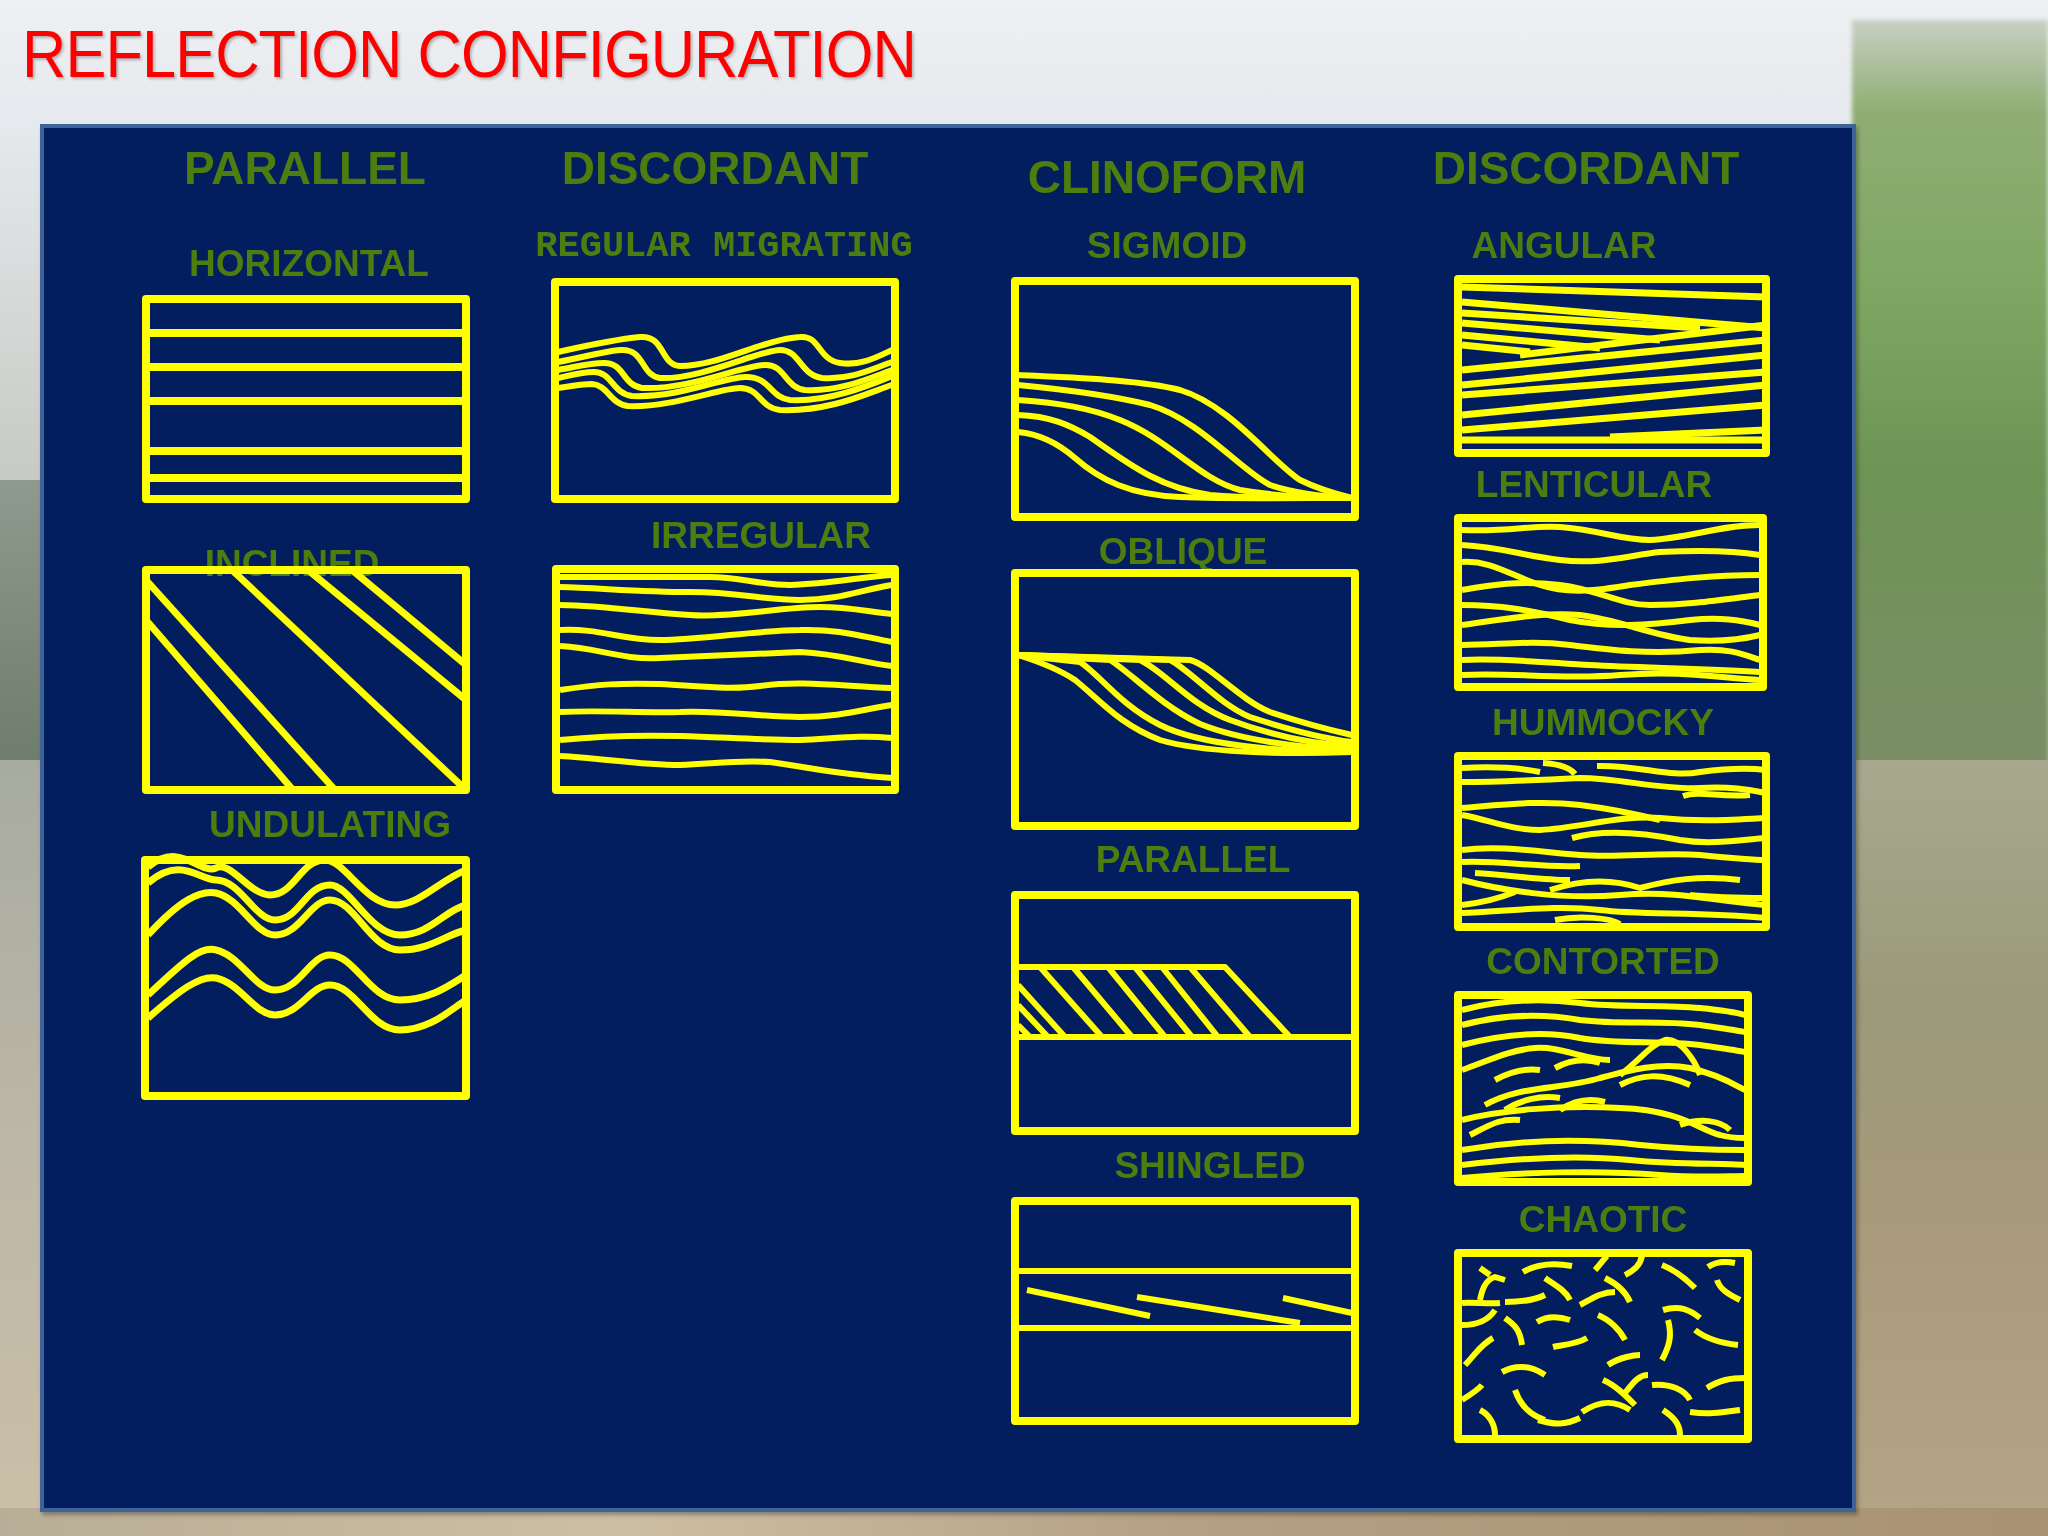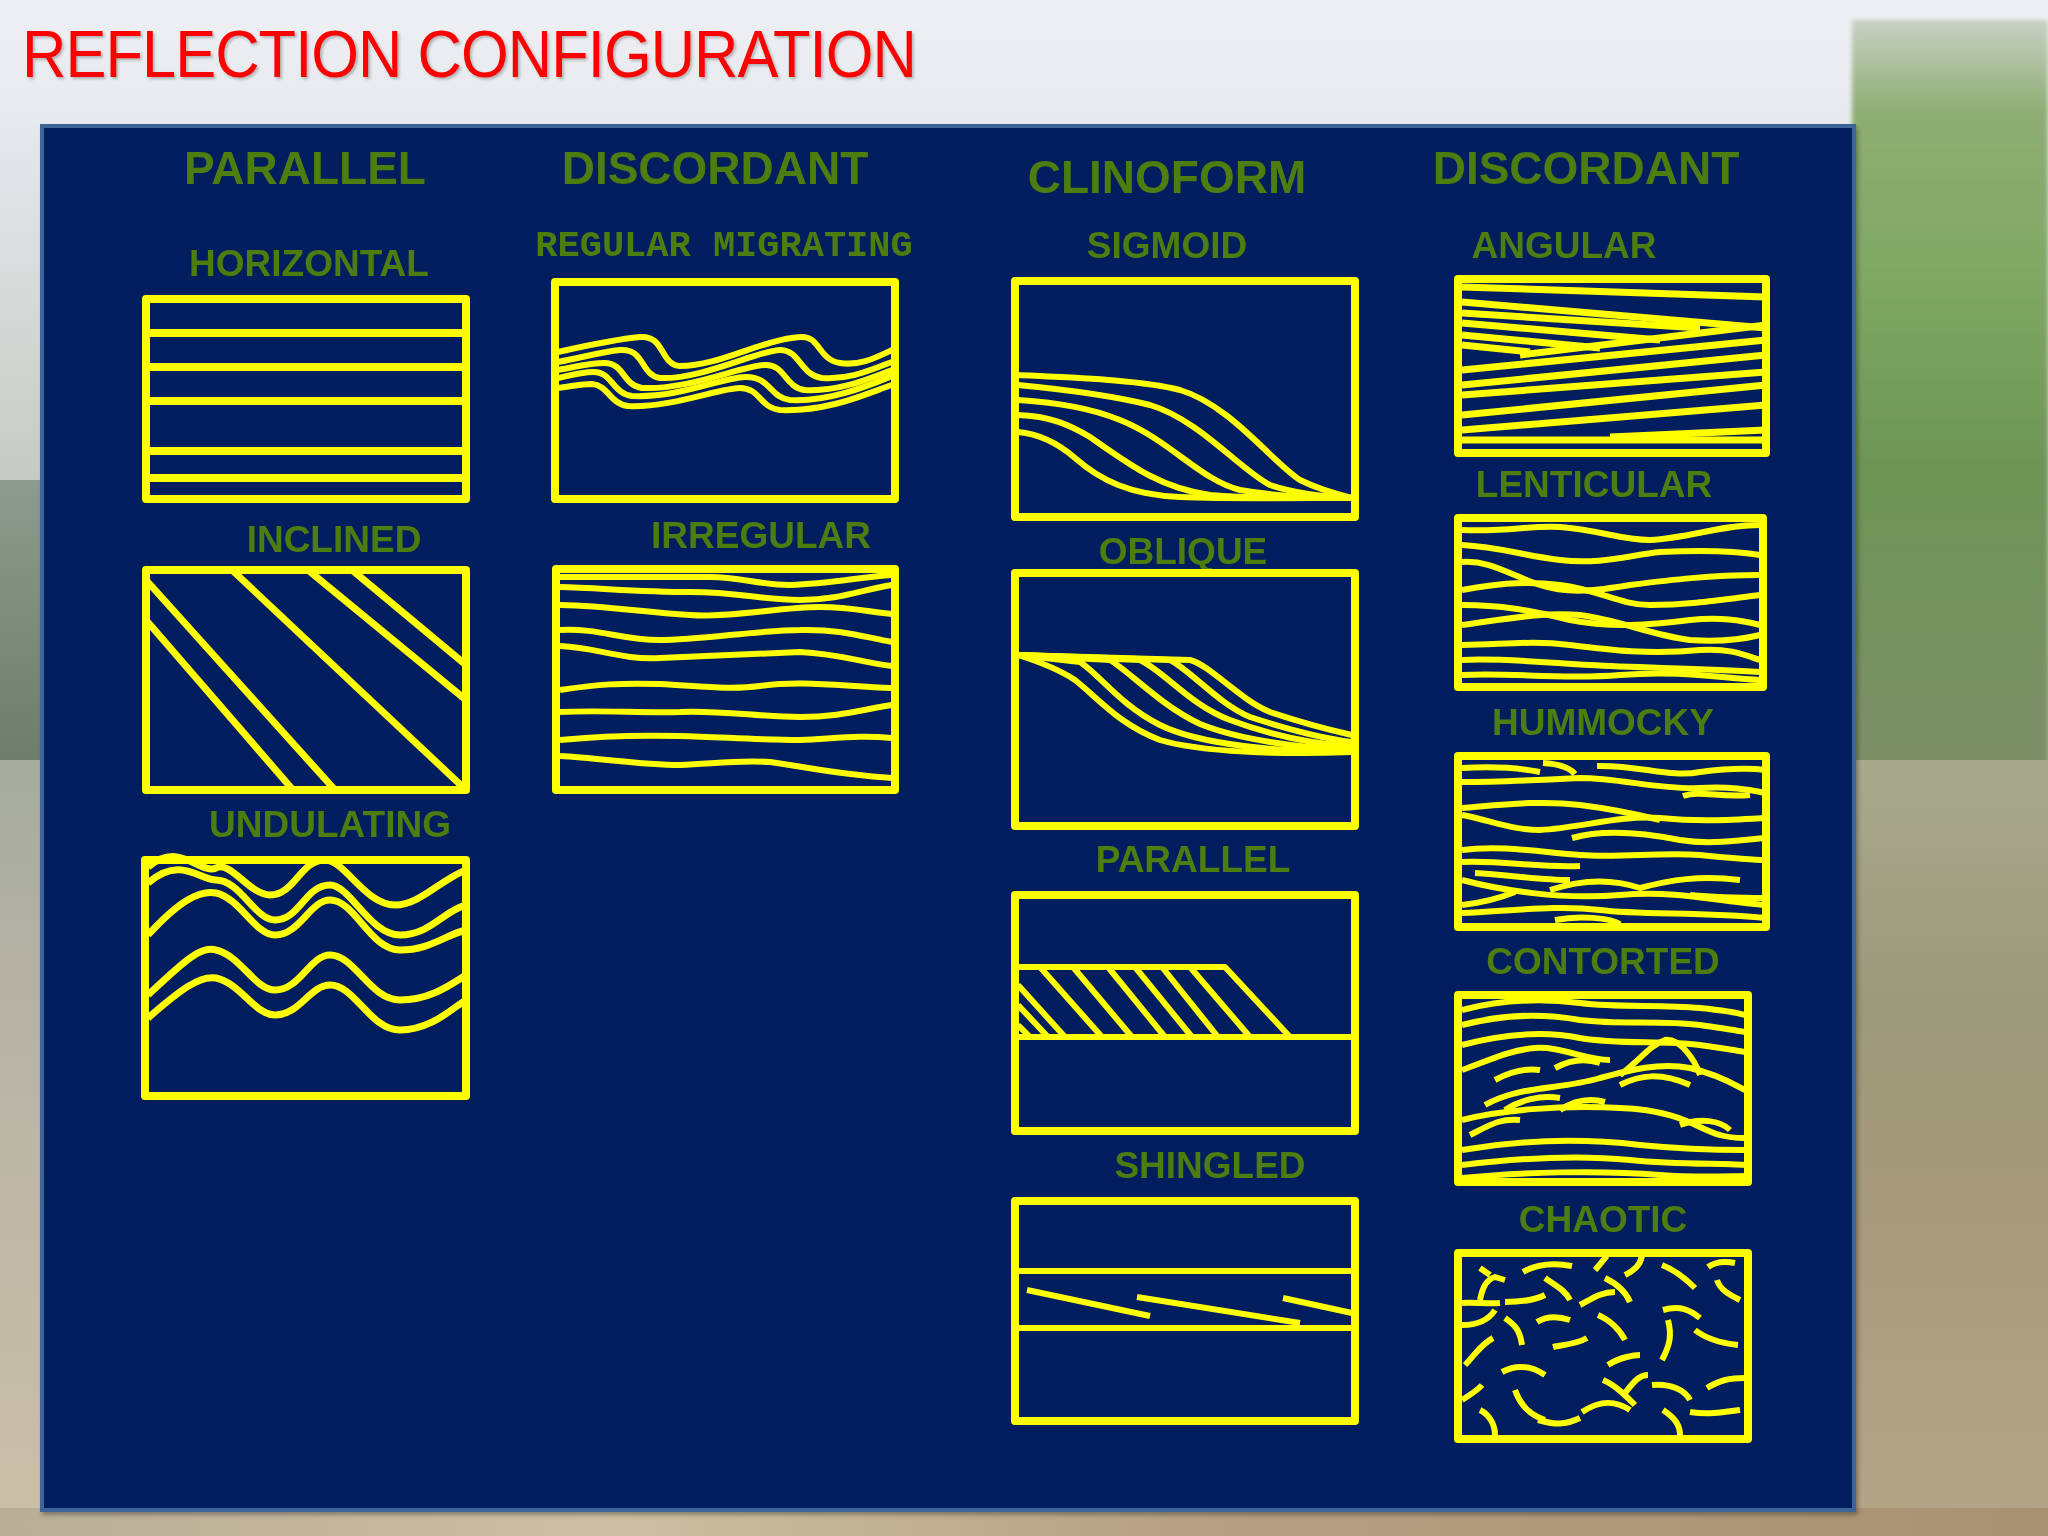--- a/index.html
+++ b/index.html
@@ -62,21 +62,21 @@
 <div class="title">REFLECTION CONFIGURATION</div>
 
 <div class="panel"></div>
 
 <div class="col-header" style="left:305px; top:143px;">PARALLEL</div>
 <div class="col-header" style="left:715px; top:143px;">DISCORDANT</div>
 <div class="col-header" style="left:1167px; top:152px;">CLINOFORM</div>
 <div class="col-header" style="left:1586px; top:143px;">DISCORDANT</div>
 
 <div class="sub-label" style="left:309px; top:244px;">HORIZONTAL</div>
-<div class="sub-label" style="left:292px; top:520px;margin-left:42px;">INCLINED</div>
+<div class="sub-label" style="left:292px; top:544px;">INCLINED</div>
 <div class="sub-label" style="left:310px; top:805px;margin-left:20px;">UNDULATING</div>
 
 <div class="sub-label" style="left:724px; top:226px;font-family:Liberation Mono, monospace;">REGULAR MIGRATING</div>
 <div class="sub-label" style="left:723px; top:516px;margin-left:38px;">IRREGULAR</div>
 
 <div class="sub-label" style="left:1167px; top:226px;">SIGMOID</div>
 <div class="sub-label" style="left:1183px; top:532px;">OBLIQUE</div>
 <div class="sub-label" style="left:1193px; top:840px;">PARALLEL</div>
 <div class="sub-label" style="left:1210px; top:1146px;">SHINGLED</div>
 

